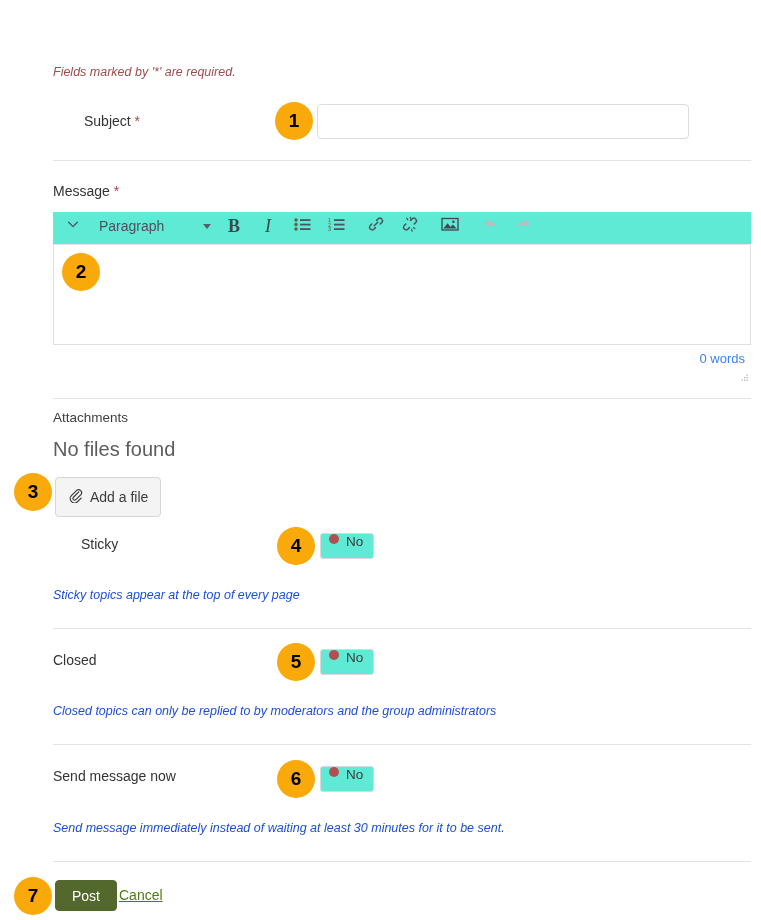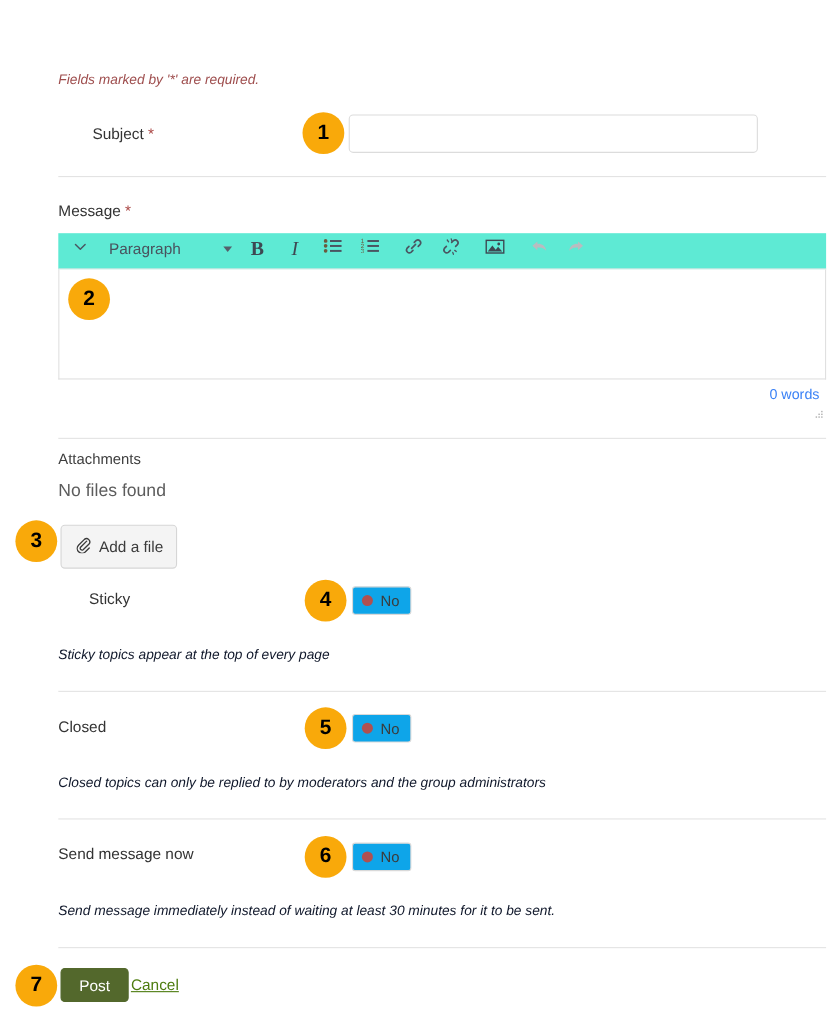--- a/index.html
+++ b/index.html
@@ -148,21 +148,21 @@
   .attach-title {
     position: absolute;
     left: 53px; top: 410px;
     font-size: 13.5px;
     color: #3e3e3e;
     text-align: center;
   }
   .no-files {
     position: absolute;
     left: 53px; top: 438px;
-    font-size: 16px;
+    font-size: 20px;
     color: #5c5c5c;
   }
   .btn-default {
     position: absolute;
     left: 55px; top: 477px;
     height: 40px;
     padding: 0 12px;
     display: flex; align-items: center; gap: 7px;
     background: #f4f4f4;
     border: 1px solid #d6d6d6;
@@ -171,22 +171,22 @@
     color: #3b3b3b;
     cursor: pointer;
     font-family: "Liberation Sans", sans-serif;
   }
 
   
   .toggle-btn {
     position: absolute;
     height: 26px;
     padding: 0 10px 0 8px;
-    display: flex; align-items: center; gap: 7px;
-    background: #0ea5e9;
+    display: flex; align-items: flex-start; gap: 7px;
+    background: #5eead4;
     border: 1px solid #d9d9d9;
     border-radius: 3px;
     font-size: 13.5px;
     color: #3b3b3b;
     cursor: pointer;
     font-family: "Liberation Sans", sans-serif;
     z-index: 3;
   }
   .toggle-dot {
     width: 10px; height: 10px;
@@ -194,21 +194,21 @@
     background: #b05050;
     display: inline-block;
   }
 
   
   .help-text {
     position: absolute;
     left: 53px;
     font-size: 12.5px;
     font-style: italic;
-    color: #0f172a;
+    color: #1d4ed8;
   }
 
   
   .btn-primary {
     position: absolute;
     left: 55px; top: 880px;
     height: 31px;
     padding: 0 16px;
     display: flex; align-items: center;
     background: #53682c;

